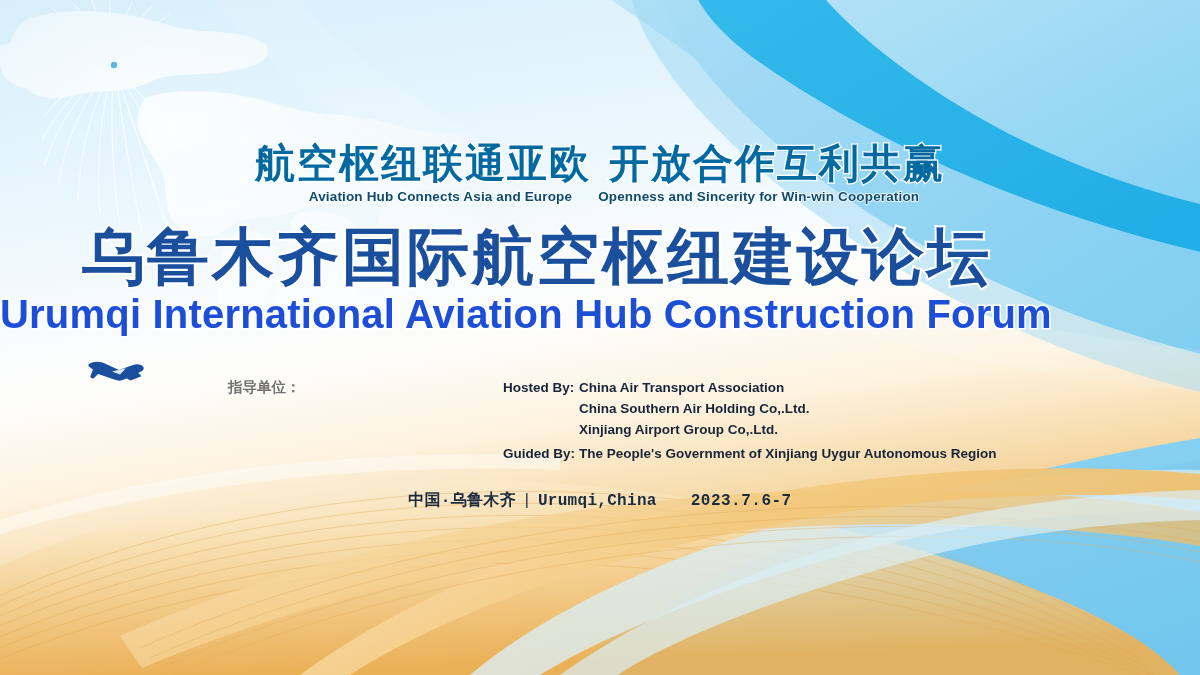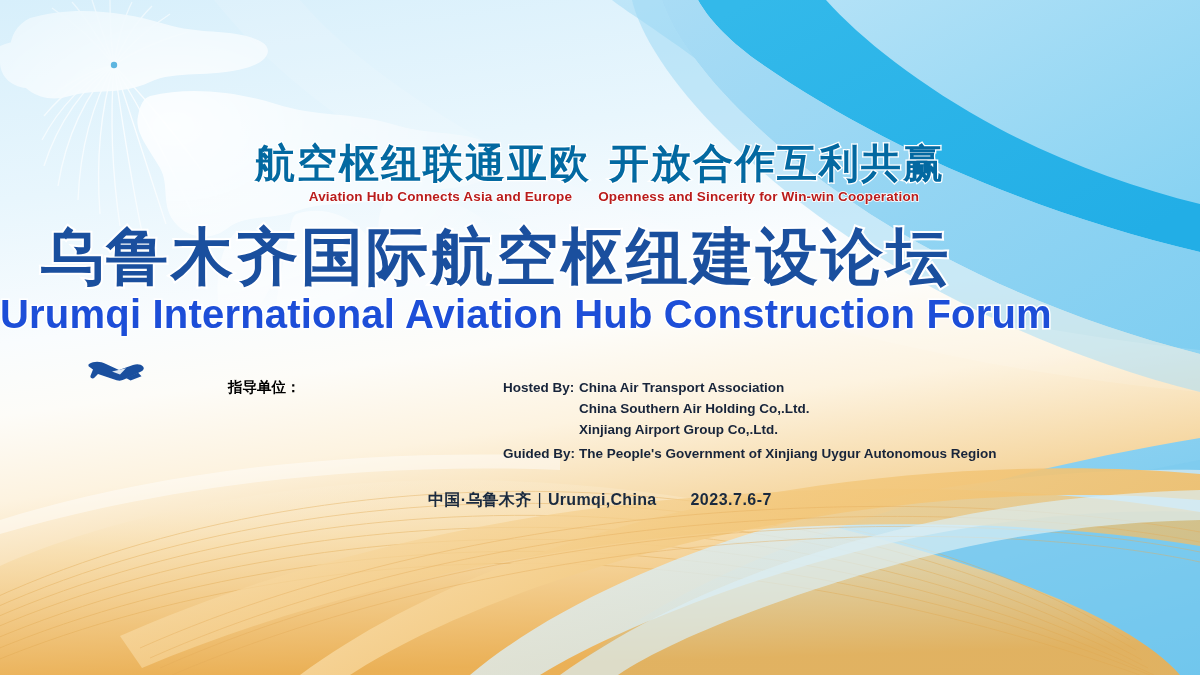--- a/index.html
+++ b/index.html
@@ -28,29 +28,29 @@
     font-size:40px;font-weight:bold;letter-spacing:2px;
     color:#0369a1;
     -webkit-text-stroke:2.5px #ffffff;
     paint-order:stroke fill;
     line-height:1.15;
   }
   .tagline-cn .gap{display:inline-block;width:18px;}
   .tagline-en{
     margin-top:3px;
     font-size:13.5px;font-weight:bold;letter-spacing:0.15px;
-    color:#b91c1c;
+    color:#0c4a6e;
     -webkit-text-stroke:1.6px #ffffff;
     paint-order:stroke fill;
     margin-left:28px;
   }
   .tagline-en .gap{display:inline-block;width:26px;}
 
   .title{
-    position:absolute;top:222px;left:0;width:992px;text-align:center;
+    position:absolute;top:222px;left:0;width:992px;text-align:right;
   }
   .title-cn{
     font-family:"DejaVu Sans","Liberation Sans",sans-serif;
     font-size:62px;font-weight:bold;letter-spacing:3px;
     color:#1a4f9e;
     -webkit-text-stroke:4px #ffffff;
     paint-order:stroke fill;
     line-height:1.12;
     white-space:nowrap;
   }
@@ -63,38 +63,38 @@
     white-space:nowrap;
   }
 
   
   .org{position:absolute;top:377px;left:0;width:1200px;}
   .org-inner{position:relative;width:1200px;height:100px;}
 
   .org-cn{
     position:absolute;left:228px;top:0;
     font-family:"DejaVu Sans","Liberation Sans",sans-serif;
-    font-size:14.5px;font-weight:bold;color:#000000;
+    font-size:14.5px;font-weight:bold;color:#737373;
     line-height:21px;
   }
   .org-en{
     position:absolute;left:503px;top:0;
     font-size:13.5px;font-weight:bold;color:#17243a;
     line-height:21px;
   }
   .row{display:flex;align-items:flex-start;}
   .org-cn .row{margin-bottom:3px;}
   .org-en .row{margin-bottom:3px;}
   .org-cn .lbl{width:82px;flex:none;}
   .org-en .lbl{width:76px;flex:none;}
   .vals .v{white-space:nowrap;}
 
   .venue{
     position:absolute;top:490px;left:0;width:1200px;text-align:center;
-    font-family:Liberation Sans, sans-serif;
+    font-family:Liberation Mono, monospace;
     font-size:16px;font-weight:bold;color:#1a2a3f;
     letter-spacing:0.3px;
   }
   .venue .sep{display:inline-block;padding:0 6px;font-weight:normal;}
   .venue .date{display:inline-block;margin-left:34px;letter-spacing:0.5px;}
 
   .plane{position:absolute;left:86px;top:355px;width:62px;height:34px;}
 </style>
 </head>
 <body>

